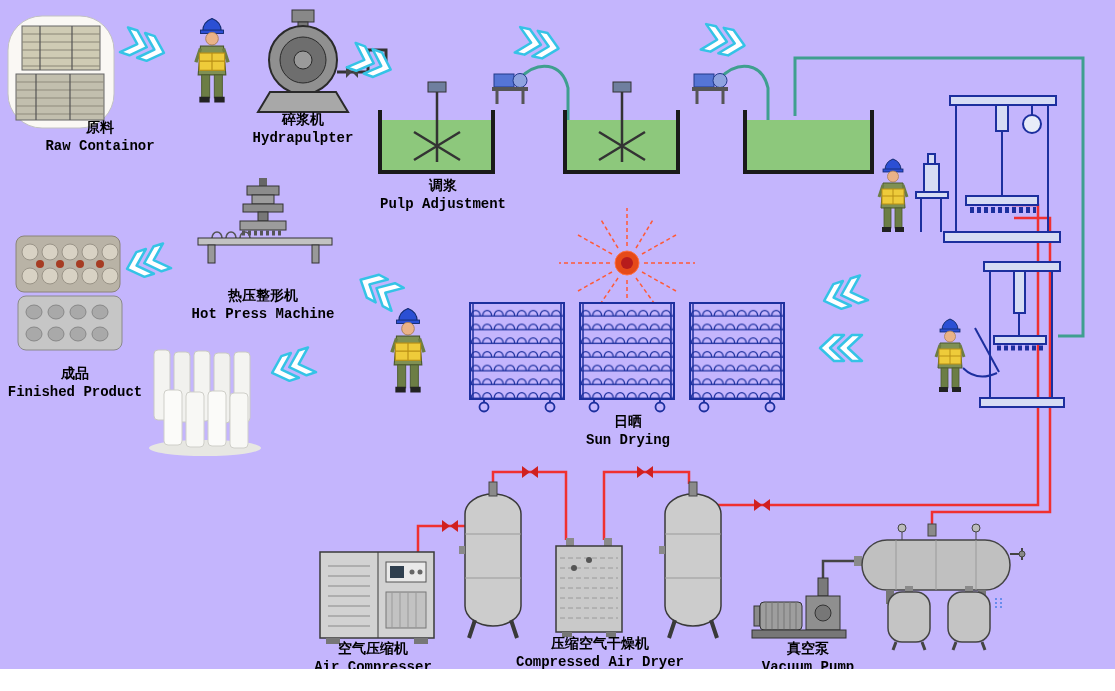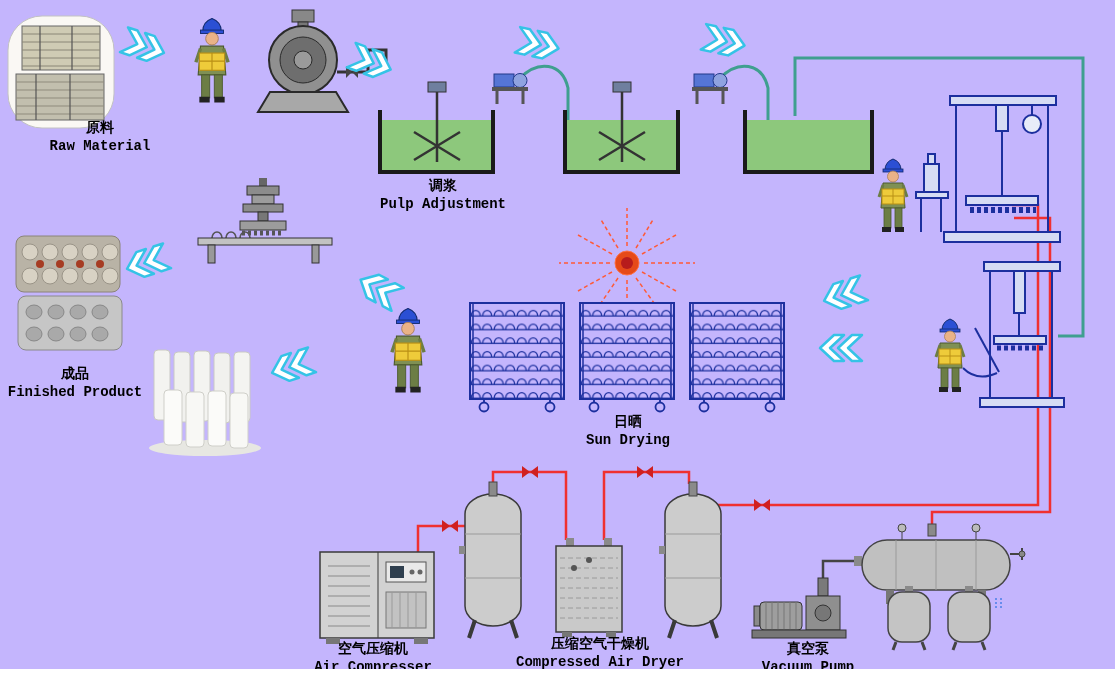--- a/index.html
+++ b/index.html
@@ -321,30 +321,38 @@
     <use href="#arr" transform="translate(845,294) rotate(162)"></use>
     <use href="#arr" transform="translate(842,348) rotate(180)"></use>
     <use href="#arr" transform="translate(380,290) rotate(208)"></use>
     <use href="#arr" transform="translate(148,262) rotate(162)"></use>
     <use href="#arr" transform="translate(293,366) rotate(162)"></use>
   </g>
 </svg>
 
 <div class="label" style="left:100px;top:120px">
   <div class="zh">原料</div>
-  <div class="en">Raw Material</div>
+  <div class="en">Raw Containor</div>
+</div>
+<div class="label" style="left:303px;top:112px">
+  <div class="zh">碎浆机</div>
+  <div class="en">Hydrapulpter</div>
 </div>
 <div class="label" style="left:443px;top:178px">
   <div class="zh">调浆</div>
   <div class="en">Pulp Adjustment</div>
 </div>
 <div class="label" style="left:628px;top:414px">
   <div class="zh">日晒</div>
   <div class="en">Sun  Drying</div>
 </div>
+<div class="label" style="left:263px;top:288px">
+  <div class="zh">热压整形机</div>
+  <div class="en">Hot Press Machine</div>
+</div>
 <div class="label" style="left:75px;top:366px">
   <div class="zh">成品</div>
   <div class="en">Finished Product</div>
 </div>
 <div class="label" style="left:373px;top:641px">
   <div class="zh">空气压缩机</div>
   <div class="en">Air Compresser</div>
 </div>
 <div class="label" style="left:600px;top:636px">
   <div class="zh">压缩空气干燥机</div>

